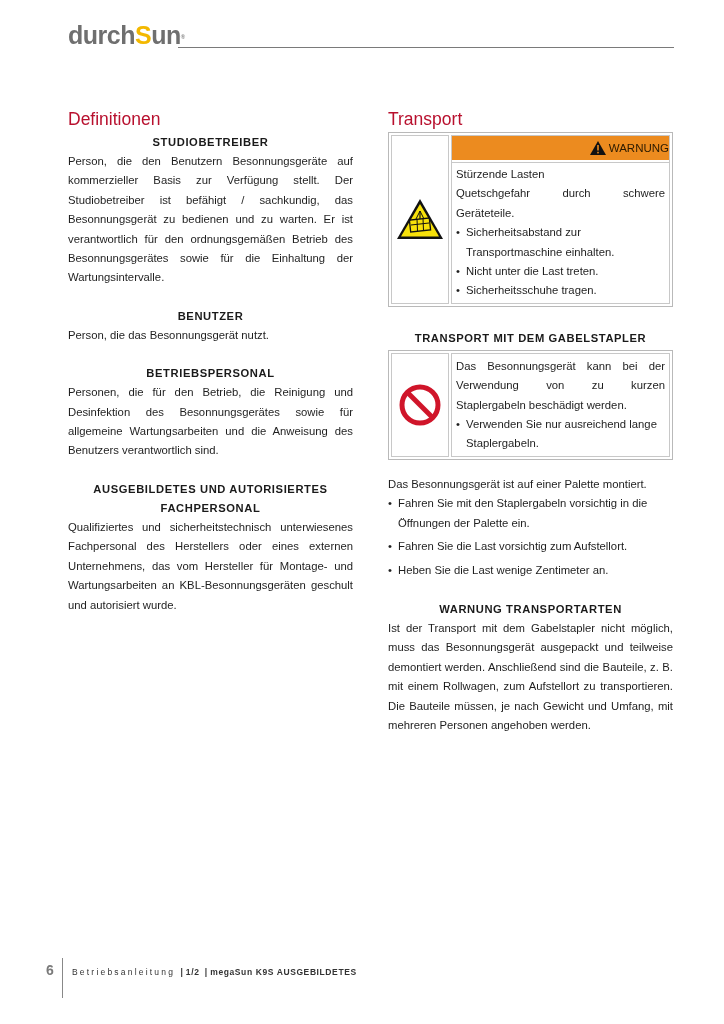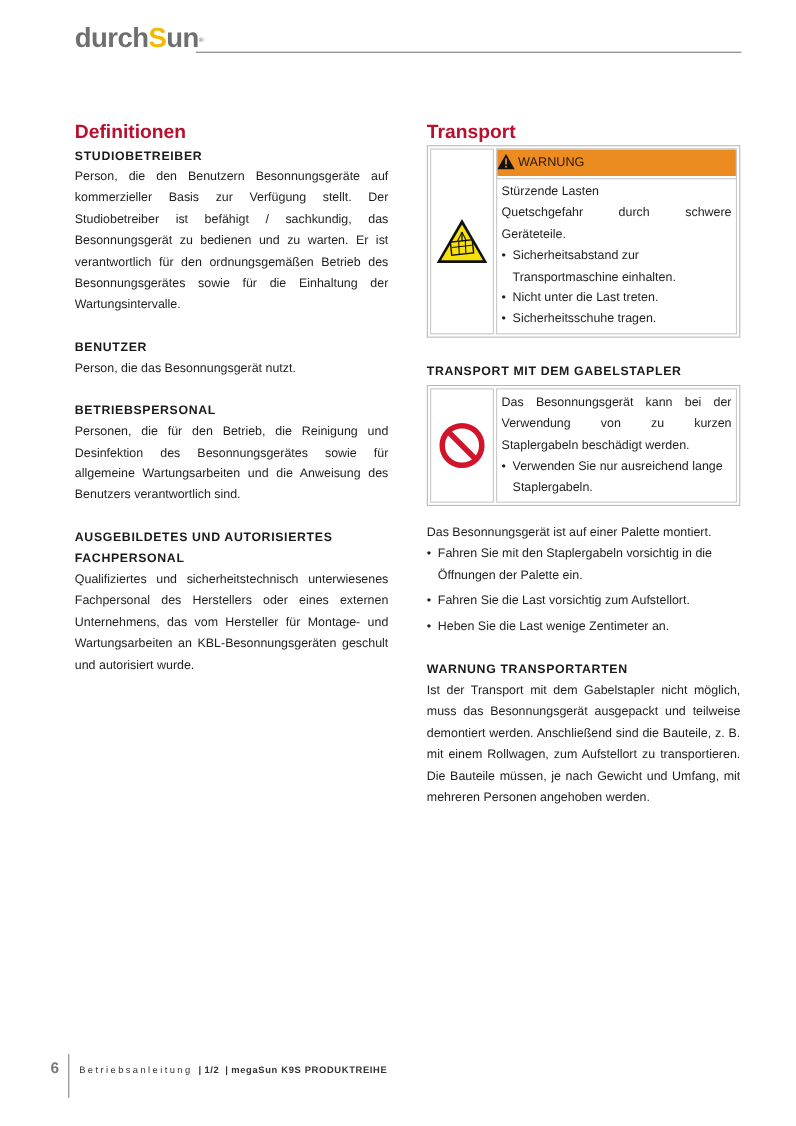--- a/index.html
+++ b/index.html
@@ -9,29 +9,29 @@
   .header { position: absolute; left: 68px; top: 20px; width: 606px; height: 30px; }
   .logo { position: absolute; left: 0; top: 0; font-size: 25px; font-weight: bold; letter-spacing: -0.5px; color: #6f6f6f; line-height: 30px; white-space: nowrap; }
   .logo .accent { color: #f3b800; }
   .logo sup { font-size: 6px; color: #888; vertical-align: top; position: relative; top: 2px; }
   .header-rule { position: absolute; left: 110px; right: 0; top: 27px; height: 1px; background: #7a7a7a; }
 
   .col { position: absolute; top: 108px; width: 285px; font-size: 11.3px; line-height: 19.4px; }
   .col-left { left: 68px; }
   .col-right { left: 388px; }
 
-  .h1 { font-size: 17.5px; font-weight: bold; color: #b8102e; line-height: 22px; margin-bottom: 3px; }
-  .h2 { font-size: 11.2px; font-weight: bold; letter-spacing: 0.6px; color: #1a1a1a; line-height: 19px; }
+  .h1 { font-size: 17.5px; font-weight: normal; color: #b8102e; line-height: 22px; margin-bottom: 3px; }
+  .h2 { font-size: 11.2px; font-weight: bold; letter-spacing: 0.6px; color: #1a1a1a; line-height: 19px; text-align: center; }
   .p { text-align: justify; }
   .gap { height: 19px; }
 
   .box { border: 1px solid #b9b9b9; padding: 2px; display: flex; }
   .box-icon { width: 58px; border: 1px solid #c8c8c8; display: flex; align-items: center; justify-content: center; margin-right: 2px; }
   .box-body { flex: 1; border: 1px solid #c8c8c8; }
-  .warn-bar { background: #ec8b1f; color: #2a1a00; text-align: left; font-size: 11.5px; line-height: 25px; height: 26px; border-bottom: 2px solid #fff; outline: 1px solid #c8c8c8; }
+  .warn-bar { background: #ec8b1f; color: #2a1a00; text-align: right; font-size: 11.5px; line-height: 25px; height: 26px; border-bottom: 2px solid #fff; outline: 1px solid #c8c8c8; }
   .warn-bar .tri { display: inline-block; vertical-align: -3px; margin-right: 3px; }
   .box-content { padding: 3px 4px 2px 4px; font-size: 11.3px; line-height: 19.4px; }
   .box-content .bold { font-weight: normal; }
 
   ul.bullets { list-style: none; }
   ul.bullets li { position: relative; padding-left: 10px; }
   ul.bullets li::before { content: "•"; position: absolute; left: 0; top: 0; }
   ul.spaced li { margin-bottom: 4px; }
 
   .footer { position: absolute; left: 46px; top: 958px; height: 40px; }
@@ -144,15 +144,15 @@
   <div class="h2">WARNUNG TRANSPORTARTEN</div>
   <div class="p">Ist der Transport mit dem Gabelstapler nicht möglich, muss das Besonnungsgerät ausgepackt und teilweise demontiert werden. Anschließend sind die Bauteile, z. B. mit einem Rollwagen, zum Aufstellort zu transportieren. Die Bauteile müssen, je nach Gewicht und Umfang, mit mehreren Personen angehoben werden.</div>
 </div>
 
 <div class="footer">
   <div class="footer-num">6</div>
   <div class="footer-divider"></div>
   <div class="footer-text">
     <span class="footer-doc">Betriebsanleitung</span>
     <span class="footer-sep">|</span><span class="footer-bold">1/2</span>
-    <span class="footer-sep">|</span><span class="footer-bold">megaSun K9S PRODUKTREIHE</span>
+    <span class="footer-sep">|</span><span class="footer-bold">megaSun K9S AUSGEBILDETES</span>
   </div>
 </div>
 
 </body></html>

